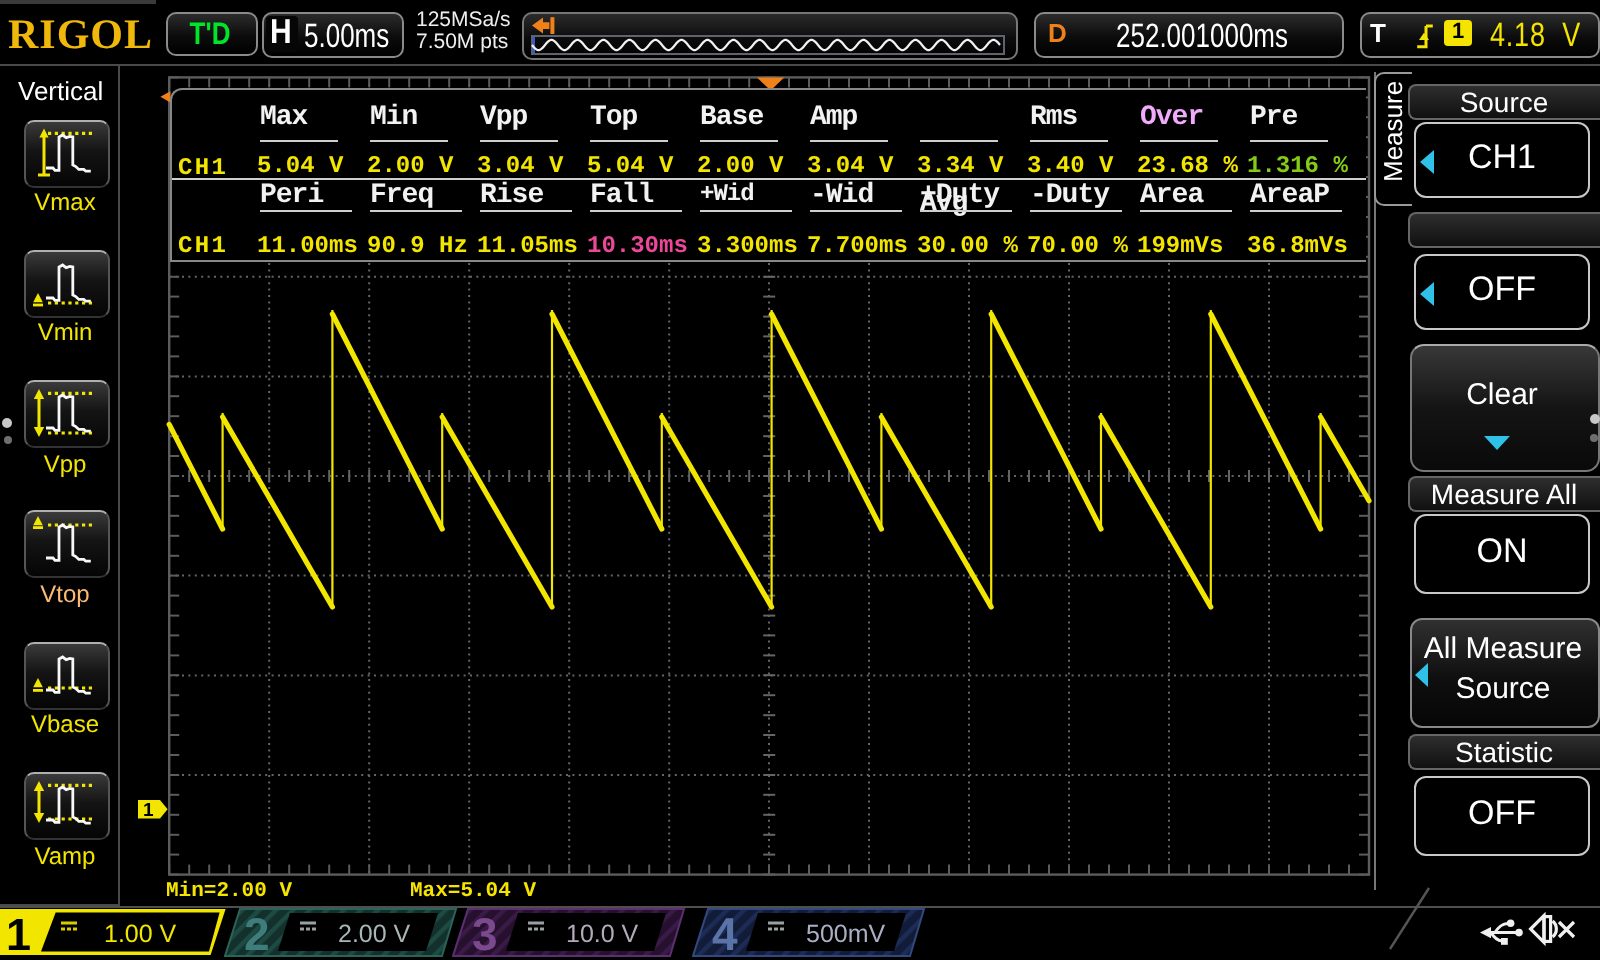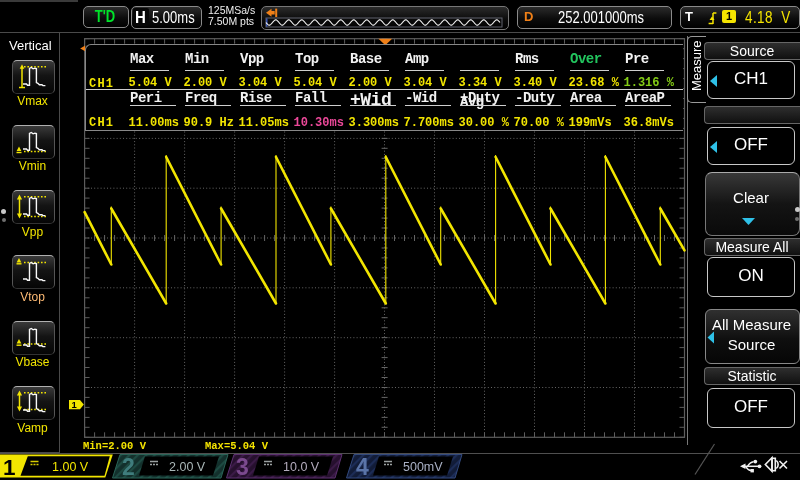--- a/index.html
+++ b/index.html
@@ -7,20 +7,22 @@
   .abs{position:absolute;}
   .box{position:absolute;background:linear-gradient(#2b2b2b,#0c0c0c 55%,#000);
        border:1px solid #8a8a8a;border-radius:5px;}
   .mono{font-family:"Liberation Mono",monospace;}
   .yel{color:#f5e400;}
 </style></head>
 <body>
 <div id="scr">
   <div class="abs" style="left:0;top:0;width:78px;height:2px;background:#3a3a3a;"></div>
   <div class="abs" style="left:0;top:31.5px;width:800px;height:1px;background:#4a4a4a;"></div>
+  <div class="abs" id="rigol" style="left:4px;top:5px;width:80px;height:24px;color:#efb80a;
+       font-family:'Liberation Serif',serif;font-weight:bold;font-size:21px;letter-spacing:0.5px;">RIGOL</div>
   <div class="box" style="left:83px;top:6px;width:44px;height:20px;"></div>
   <div class="abs" style="left:83px;top:9px;width:44px;text-align:center;color:#00e42a;
        font-weight:bold;font-size:13px;transform:scale(1,1.2);transform-origin:50% 50%;">T'D</div>
   <div class="box" style="left:131px;top:6px;width:69px;height:21px;"></div>
   <div class="abs" style="left:132.5px;top:7.5px;width:16.5px;height:18.5px;background:#060606;border-radius:2px;"></div>
   <div class="abs" style="left:135px;top:8px;color:#fff;font-weight:bold;font-size:15px;transform:scale(1,1.15);transform-origin:50% 50%;">H</div>
   <div class="abs" style="left:152px;top:10px;color:#fff;font-size:13px;transform:scale(1,1.3);transform-origin:50% 50%;">5.00ms</div>
   <div class="abs" style="left:208px;top:5px;color:#eee;font-size:10.5px;line-height:10.5px;">125MSa/s<br>7.50M pts</div>
   <div class="box" style="left:261px;top:6px;width:246px;height:22px;border-color:#777;"></div>
   <svg class="abs" style="left:261px;top:6px;" width="246" height="23" viewBox="0 0 246 23">
@@ -490,21 +492,21 @@
   <div class="abs" id="mtable" style="left:85px;top:44px;width:597px;height:85px;background:#000;
        border:1px solid #888;border-radius:6px 0 0 0;border-right:none;">
       <div class="abs mono" style="left:44px;top:5.5px;color:#f2f2f2;font-size:14px;font-weight:bold;letter-spacing:-0.5px;">Max</div>
       <div class="abs mono" style="left:99px;top:5.5px;color:#f2f2f2;font-size:14px;font-weight:bold;letter-spacing:-0.5px;">Min</div>
       <div class="abs mono" style="left:154px;top:5.5px;color:#f2f2f2;font-size:14px;font-weight:bold;letter-spacing:-0.5px;">Vpp</div>
       <div class="abs mono" style="left:209px;top:5.5px;color:#f2f2f2;font-size:14px;font-weight:bold;letter-spacing:-0.5px;">Top</div>
       <div class="abs mono" style="left:264px;top:5.5px;color:#f2f2f2;font-size:14px;font-weight:bold;letter-spacing:-0.5px;">Base</div>
       <div class="abs mono" style="left:319px;top:5.5px;color:#f2f2f2;font-size:14px;font-weight:bold;letter-spacing:-0.5px;">Amp</div>
       <div class="abs mono" style="left:374px;top:5.5px;color:#f2f2f2;font-size:14px;font-weight:bold;letter-spacing:-0.5px;margin-top:43px;">Avg</div>
       <div class="abs mono" style="left:429px;top:5.5px;color:#f2f2f2;font-size:14px;font-weight:bold;letter-spacing:-0.5px;">Rms</div>
-      <div class="abs mono" style="left:484px;top:5.5px;color:#22c55e;font-size:14px;font-weight:bold;letter-spacing:-0.5px;">Over</div>
+      <div class="abs mono" style="left:484px;top:5.5px;color:#f0abfc;font-size:14px;font-weight:bold;letter-spacing:-0.5px;">Over</div>
       <div class="abs mono" style="left:539px;top:5.5px;color:#f2f2f2;font-size:14px;font-weight:bold;letter-spacing:-0.5px;">Pre</div>
       <div class="abs" style="left:44px;top:24.5px;width:39px;height:1px;background:#cfcfcf;"></div>
       <div class="abs" style="left:99px;top:24.5px;width:39px;height:1px;background:#cfcfcf;"></div>
       <div class="abs" style="left:154px;top:24.5px;width:39px;height:1px;background:#cfcfcf;"></div>
       <div class="abs" style="left:209px;top:24.5px;width:39px;height:1px;background:#cfcfcf;"></div>
       <div class="abs" style="left:264px;top:24.5px;width:39px;height:1px;background:#cfcfcf;"></div>
       <div class="abs" style="left:319px;top:24.5px;width:39px;height:1px;background:#cfcfcf;"></div>
       <div class="abs" style="left:374px;top:24.5px;width:39px;height:1px;background:#cfcfcf;"></div>
       <div class="abs" style="left:429px;top:24.5px;width:39px;height:1px;background:#cfcfcf;"></div>
       <div class="abs" style="left:484px;top:24.5px;width:39px;height:1px;background:#cfcfcf;"></div>
@@ -518,21 +520,21 @@
       <div class="abs mono" style="left:317.5px;top:31.4px;color:#f2e500;font-size:12px;font-weight:bold;letter-spacing:0px;">3.04&nbsp;V</div>
       <div class="abs mono" style="left:372.5px;top:31.4px;color:#f2e500;font-size:12px;font-weight:bold;letter-spacing:0px;">3.34&nbsp;V</div>
       <div class="abs mono" style="left:427.5px;top:31.4px;color:#f2e500;font-size:12px;font-weight:bold;letter-spacing:0px;">3.40&nbsp;V</div>
       <div class="abs mono" style="left:482.5px;top:31.4px;color:#f2e500;font-size:12px;font-weight:bold;letter-spacing:0px;">23.68&nbsp;%</div>
       <div class="abs mono" style="left:537.5px;top:31.4px;color:#84cc16;font-size:12px;font-weight:bold;letter-spacing:0px;">1.316&nbsp;%</div>
       <div class="abs" style="left:0px;top:43.5px;width:597px;height:1px;background:#cfcfcf;"></div>
       <div class="abs mono" style="left:44px;top:44.5px;color:#f2f2f2;font-size:14px;font-weight:bold;letter-spacing:-0.5px;">Peri</div>
       <div class="abs mono" style="left:99px;top:44.5px;color:#f2f2f2;font-size:14px;font-weight:bold;letter-spacing:-0.5px;">Freq</div>
       <div class="abs mono" style="left:154px;top:44.5px;color:#f2f2f2;font-size:14px;font-weight:bold;letter-spacing:-0.5px;">Rise</div>
       <div class="abs mono" style="left:209px;top:44.5px;color:#f2f2f2;font-size:14px;font-weight:bold;letter-spacing:-0.5px;">Fall</div>
-      <div class="abs mono" style="left:264px;top:44.5px;color:#f2f2f2;font-size:18px;font-weight:bold;letter-spacing:-0.5px;">+Wid</div>
+      <div class="abs mono" style="left:264px;top:44.5px;color:#f2f2f2;font-size:12px;font-weight:bold;letter-spacing:-0.5px;">+Wid</div>
       <div class="abs mono" style="left:319px;top:44.5px;color:#f2f2f2;font-size:14px;font-weight:bold;letter-spacing:-0.5px;">-Wid</div>
       <div class="abs mono" style="left:374px;top:44.5px;color:#f2f2f2;font-size:14px;font-weight:bold;letter-spacing:-0.5px;">+Duty</div>
       <div class="abs mono" style="left:429px;top:44.5px;color:#f2f2f2;font-size:14px;font-weight:bold;letter-spacing:-0.5px;">-Duty</div>
       <div class="abs mono" style="left:484px;top:44.5px;color:#f2f2f2;font-size:14px;font-weight:bold;letter-spacing:-0.5px;">Area</div>
       <div class="abs mono" style="left:539px;top:44.5px;color:#f2f2f2;font-size:14px;font-weight:bold;letter-spacing:-0.5px;">AreaP</div>
       <div class="abs" style="left:44px;top:59.5px;width:46px;height:1px;background:#cfcfcf;"></div>
       <div class="abs" style="left:99px;top:59.5px;width:46px;height:1px;background:#cfcfcf;"></div>
       <div class="abs" style="left:154px;top:59.5px;width:46px;height:1px;background:#cfcfcf;"></div>
       <div class="abs" style="left:209px;top:59.5px;width:46px;height:1px;background:#cfcfcf;"></div>
       <div class="abs" style="left:264px;top:59.5px;width:46px;height:1px;background:#cfcfcf;"></div>

